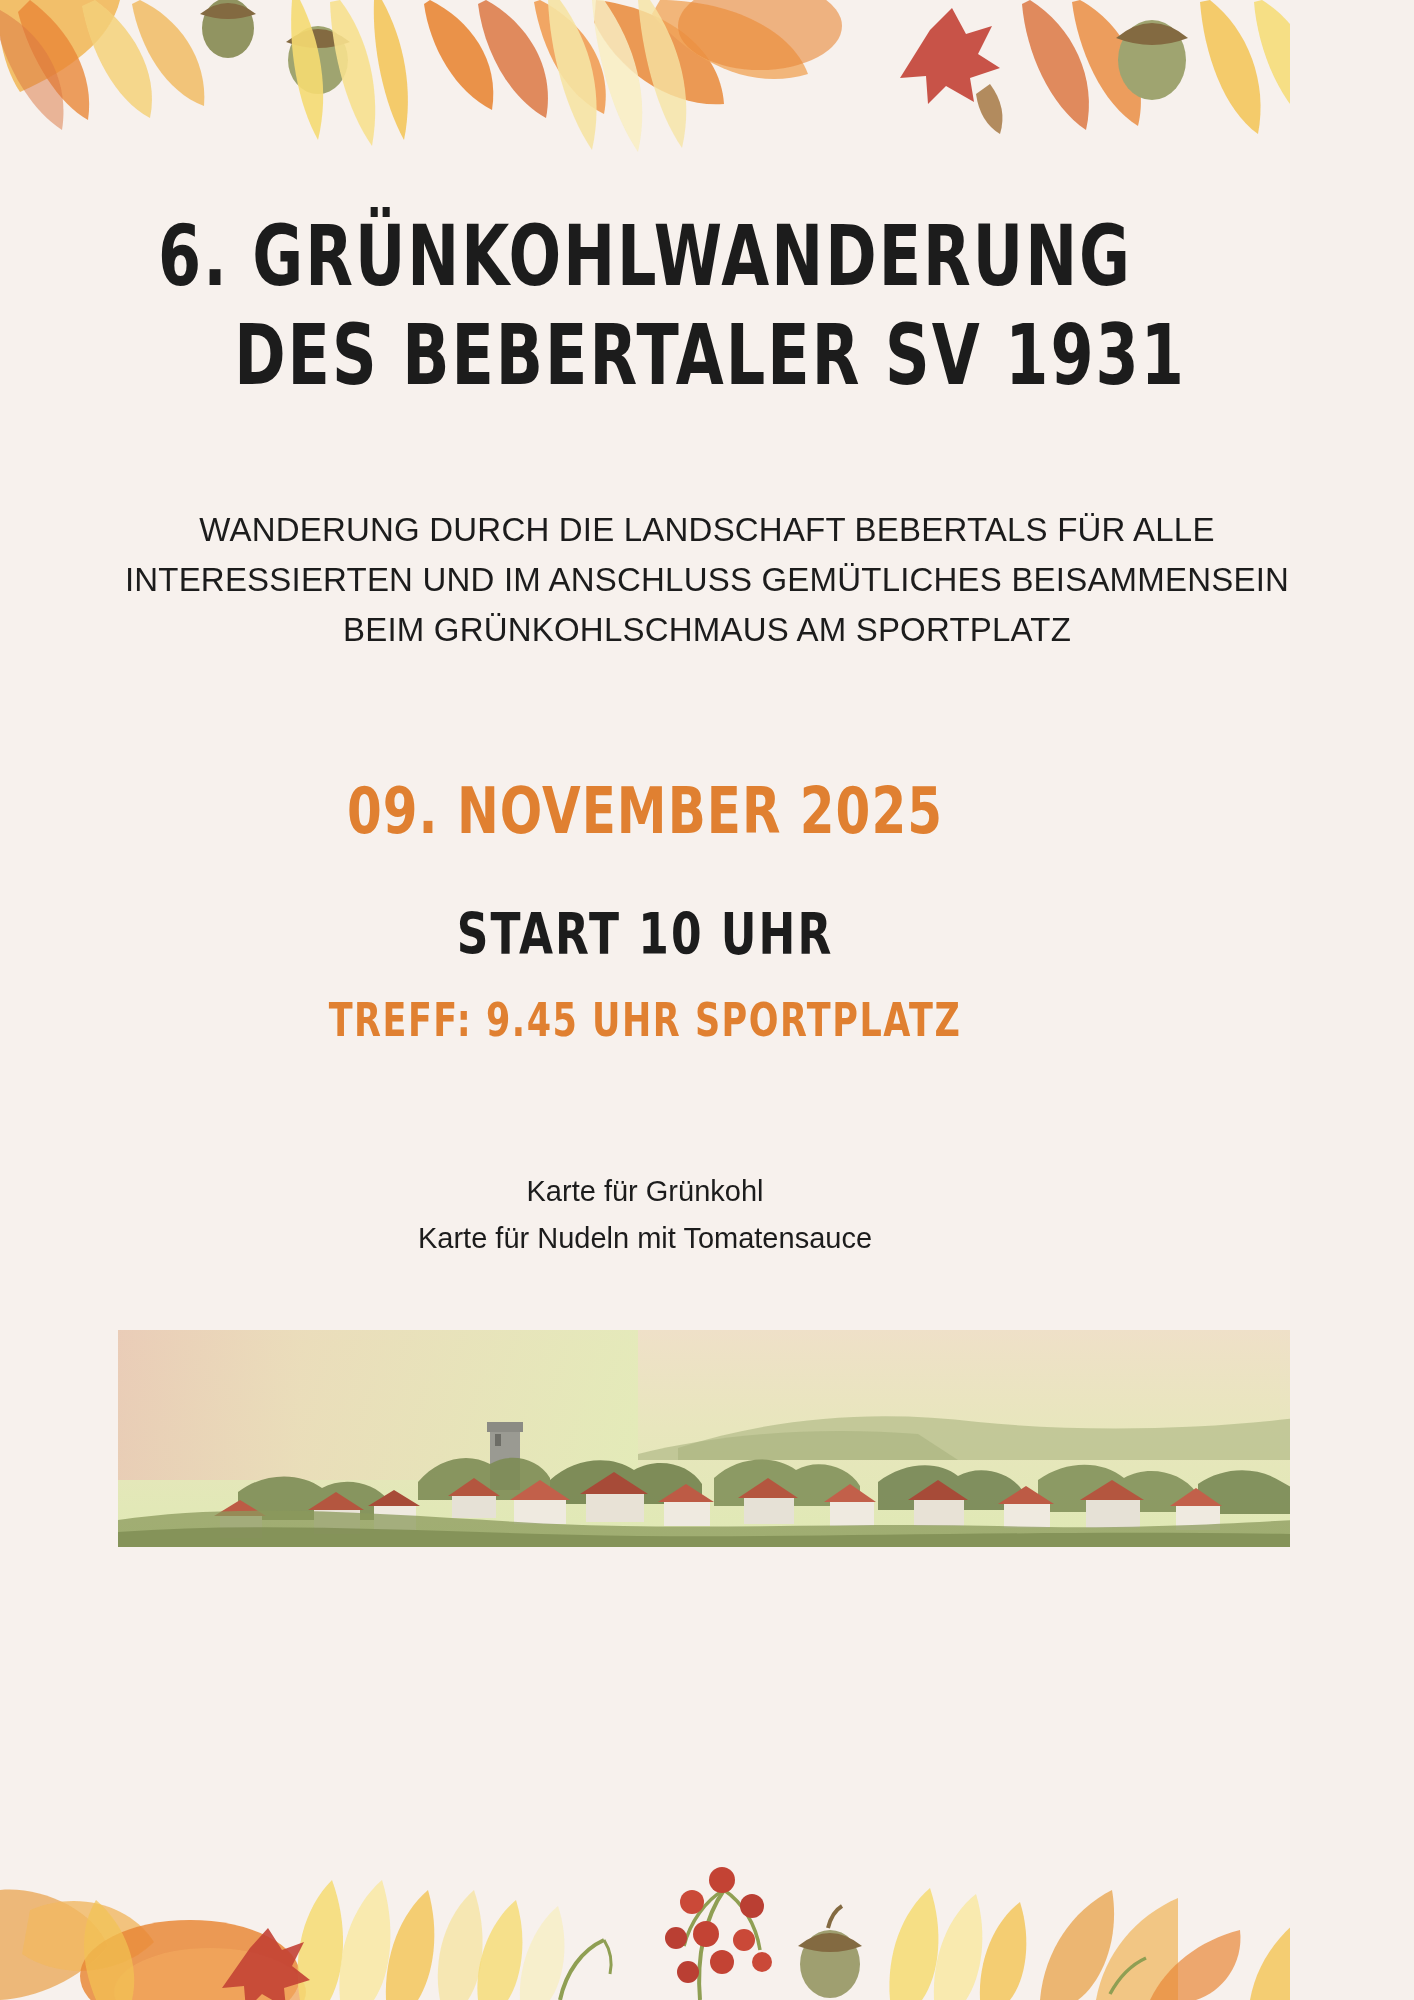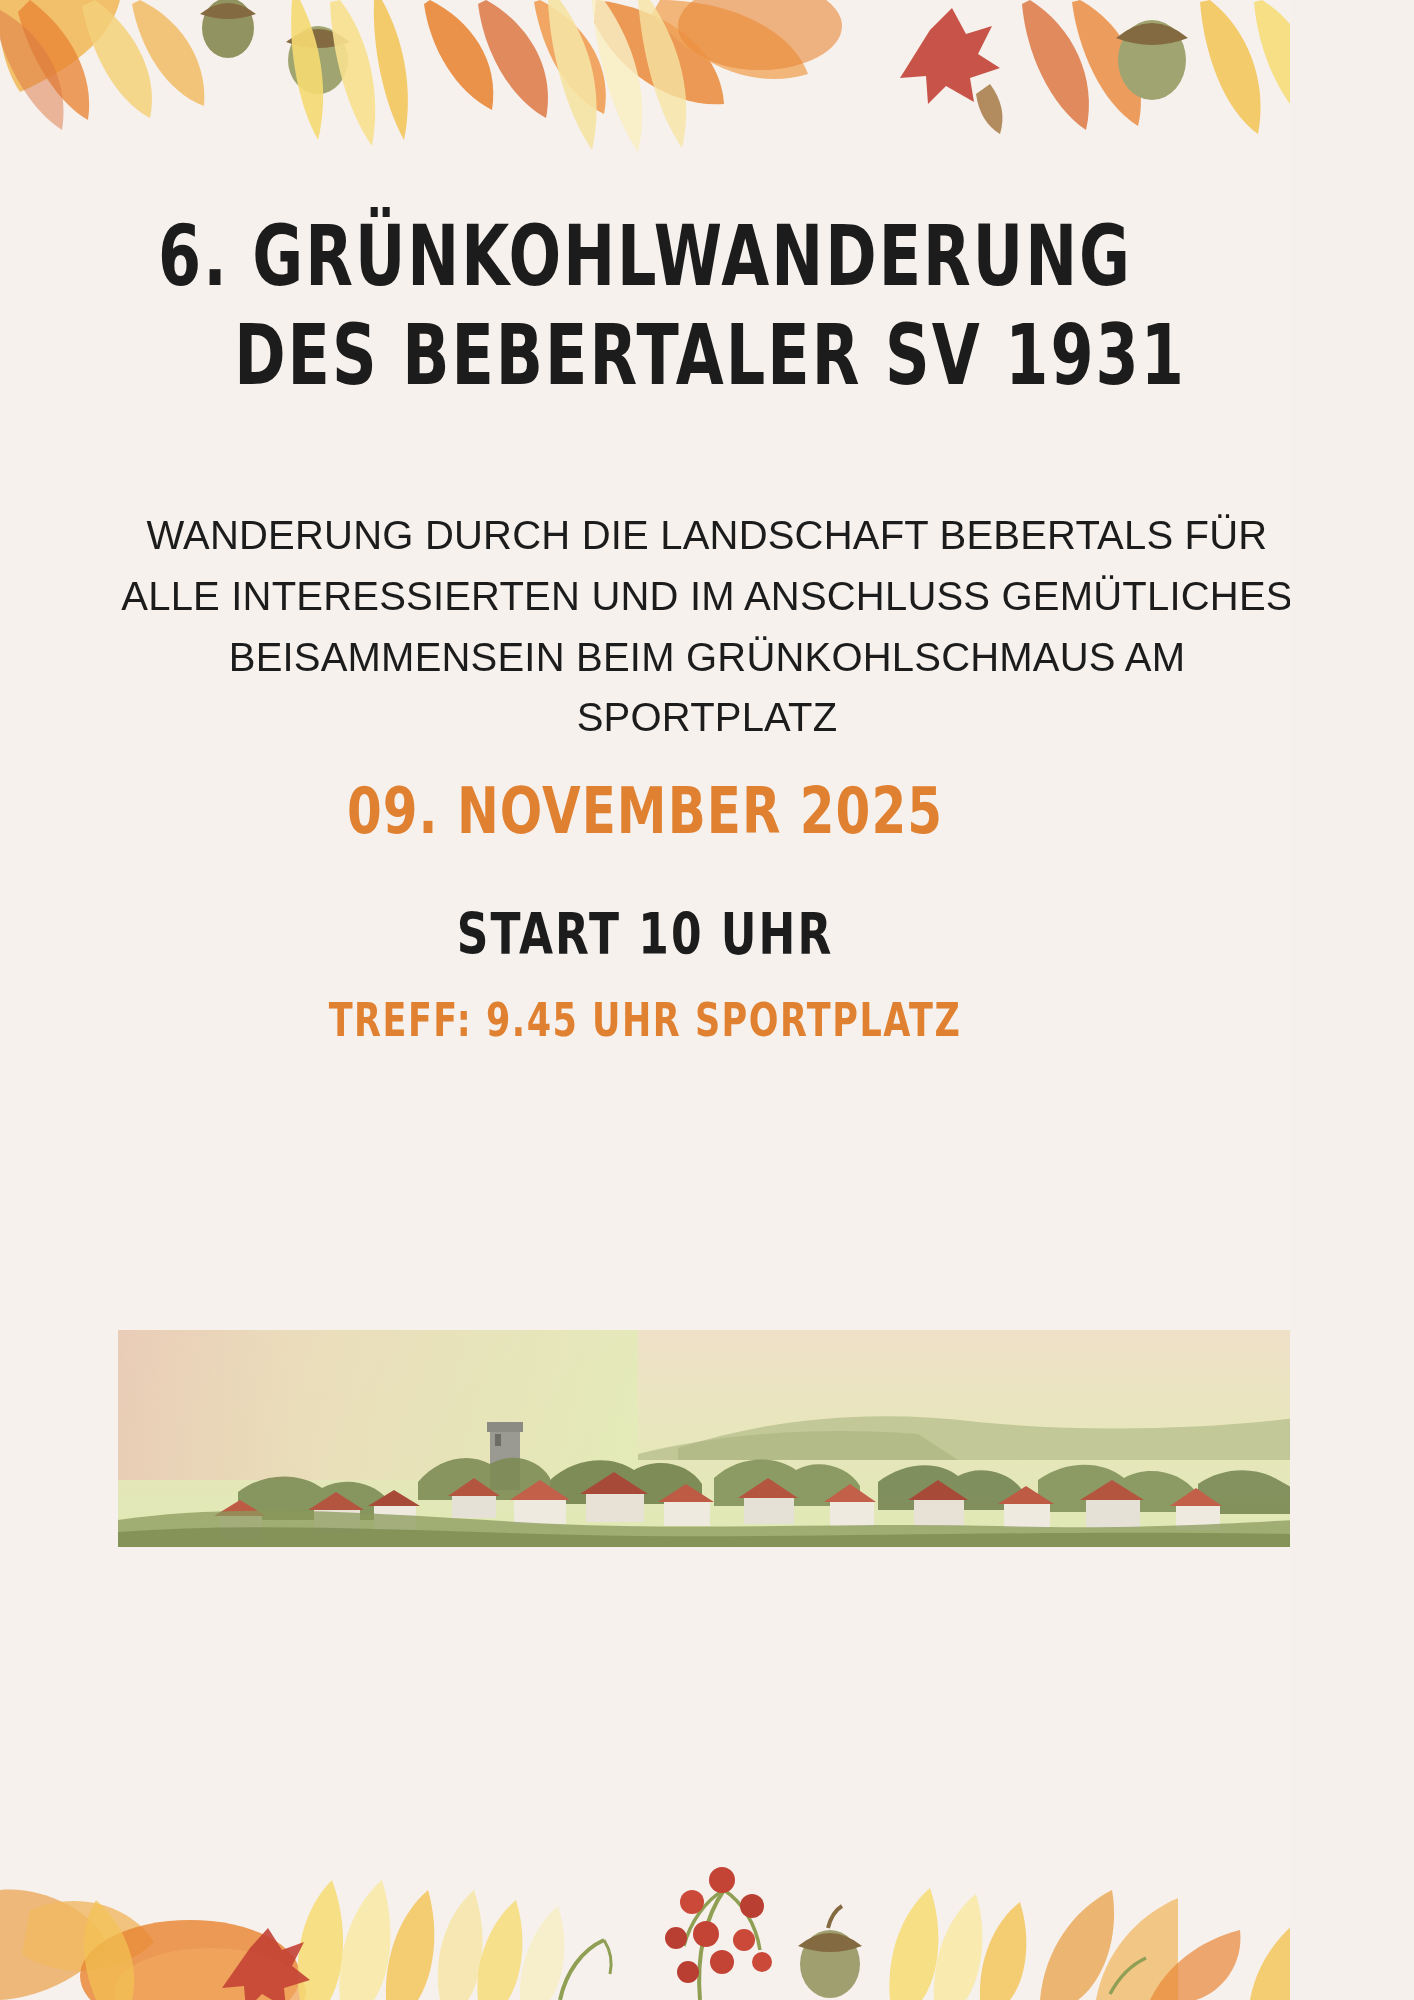--- a/index.html
+++ b/index.html
@@ -73,21 +73,21 @@
     padding-left: 130px;
   }
 
   .intro {
     position: absolute;
     left: 95px;
     width: 1224px;
     top: 505px;
     text-align: center;
     font-family: "Liberation Sans", sans-serif;
-    font-size: 40px;
+    font-size: 33px;
     line-height: 1.52;
     letter-spacing: 0.2px;
     color: #1c1c1c;
     text-transform: uppercase;
   }
 
   .date {
     position: absolute;
     left: 0;
     right: 0;
@@ -228,20 +228,24 @@
     <span class="line1">6. GRÜNKOHLWANDERUNG</span>
     <span class="line2">DES BEBERTALER SV 1931</span>
   </div>
 
   <div class="intro">WANDERUNG DURCH DIE LANDSCHAFT BEBERTALS FÜR ALLE INTERESSIERTEN UND IM ANSCHLUSS GEMÜTLICHES BEISAMMENSEIN BEIM GRÜNKOHLSCHMAUS AM SPORTPLATZ</div>
 
   <div class="date">09. NOVEMBER 2025</div>
   <div class="starttime">START 10 UHR</div>
   <div class="meetpoint">TREFF: 9.45 UHR SPORTPLATZ</div>
 
+  <div class="menu">
+    <div>Karte für Grünkohl</div>
+    <div>Karte für Nudeln mit Tomatensauce</div>
+  </div>
 
   <div class="panorama">
     <svg viewBox="0 0 1178 217" preserveAspectRatio="none" width="1178" height="217">
       <defs>
         <linearGradient id="sky" x1="0" y1="0" x2="0" y2="1">
           <stop offset="0%" stop-color="#efe0c8"></stop>
           <stop offset="45%" stop-color="#e8e6bd"></stop>
           <stop offset="100%" stop-color="#dfe9b4"></stop>
         </linearGradient>
         <linearGradient id="skyL" x1="0" y1="0" x2="1" y2="0">

